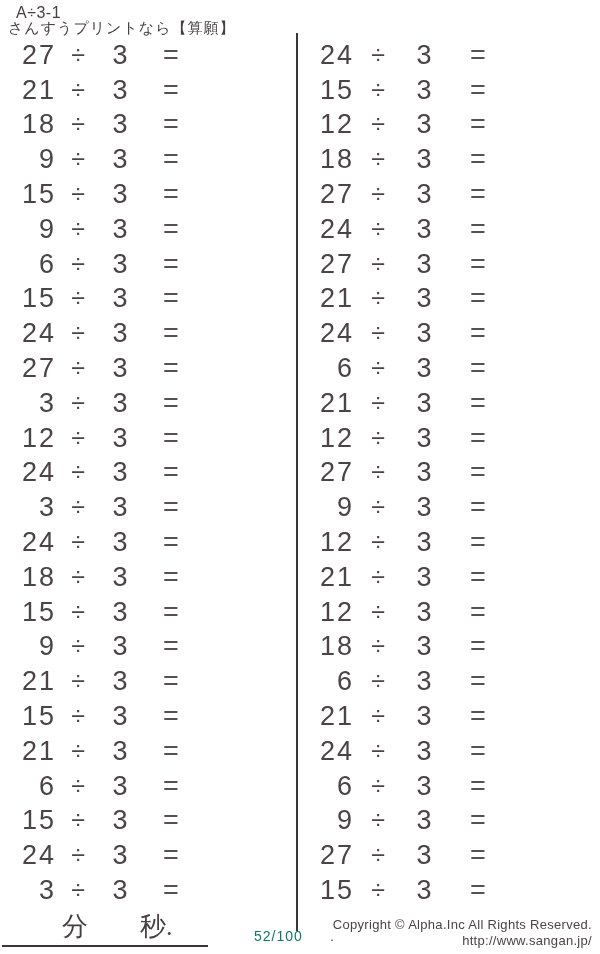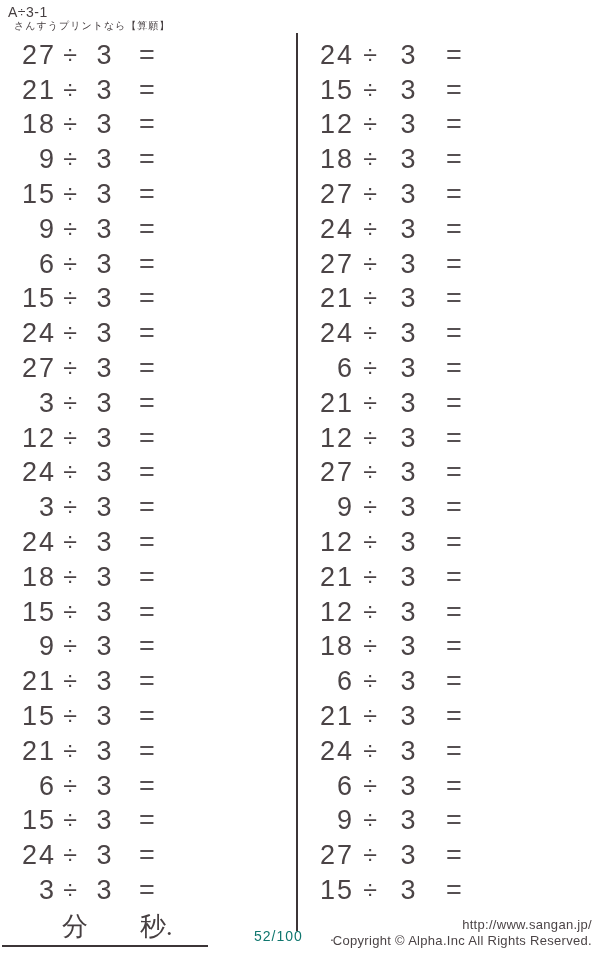--- a/index.html
+++ b/index.html
@@ -8,26 +8,26 @@
     background: #ffffff;
     font-family: "Liberation Sans", sans-serif;
     color: #463f41;
     position: relative;
     overflow: hidden;
   }
   .page { position: absolute; inset: 0; }
 
   
   .hdr-code {
-    position: absolute; left: 8px; top: 4px;
-    font-size: 14px; letter-spacing: 0.5px; color: #463f41;
+    position: absolute; left: 16px; top: 4px;
+    font-size: 16px; letter-spacing: 0.5px; color: #463f41;
   }
   .hdr-sub {
     position: absolute; left: 8px; top: 19px;
-    font-size: 10px; letter-spacing: 1px; color: #463f41; margin-left: 6px;
+    font-size: 15px; letter-spacing: 1px; color: #463f41;
   }
 
   
   .divider {
     position: absolute; left: 296px; top: 33px;
     width: 2px; height: 898px; background: #3c3537;
   }
 
   
   .col {
@@ -35,20 +35,21 @@
   }
   .col-left  { left: 0px; }
   .col-right { left: 297px; }
 
   .row {
     height: 34.8px;
     display: grid;
     align-items: center;
     font-size: 27px;
     color: #4b4446;
+    gap: 8px;
   }
   .col-left  .row { grid-template-columns: 56px 28px 40px 46px; }
   .col-right .row { grid-template-columns: 57px 32px 44px 48px; }
 
   .dividend { text-align: right; letter-spacing: 2px; }
   .op       { text-align: center; font-size: 25px; }
   .divisor  { text-align: center; }
   .eq       { text-align: center; color: #565052; }
 
   
@@ -400,17 +401,17 @@
 
   <div class="time-line">
     <span class="time-min">分</span>
     <span class="time-sec">秒.</span>
   </div>
 
   <div class="page-num">52/100</div>
   <div class="page-dot">.</div>
 
   <div class="copyright">
+    <div>Copyright ©  Alpha.Inc All Rights Reserved.</div>
     <div>http://www.sangan.jp/</div>
-    <div>Copyright ©  Alpha.Inc All Rights Reserved.</div>
   </div>
 
 </div>
 
 </body></html>

